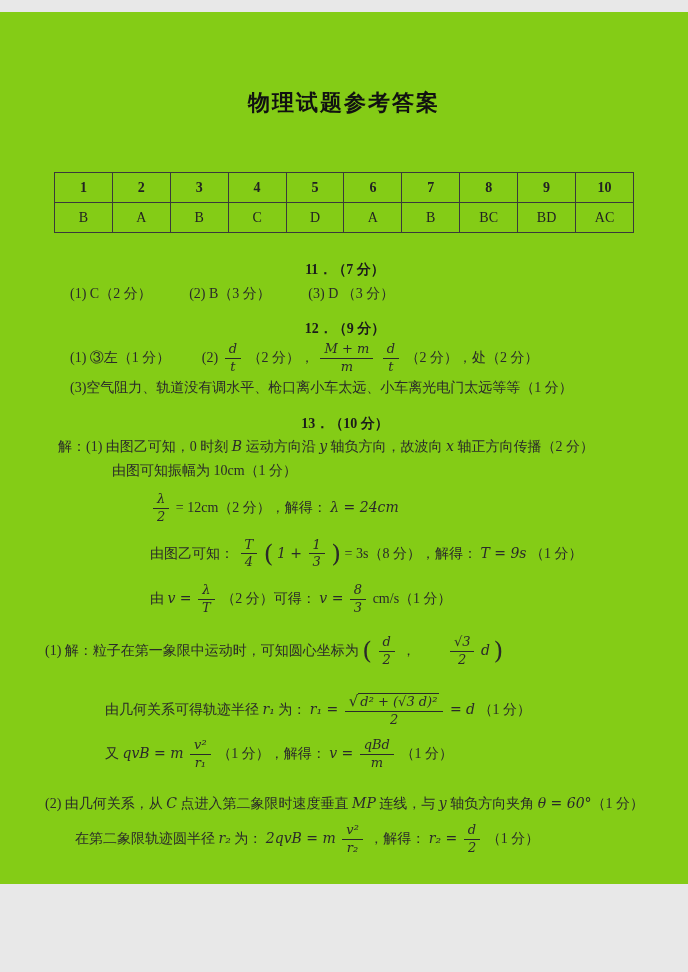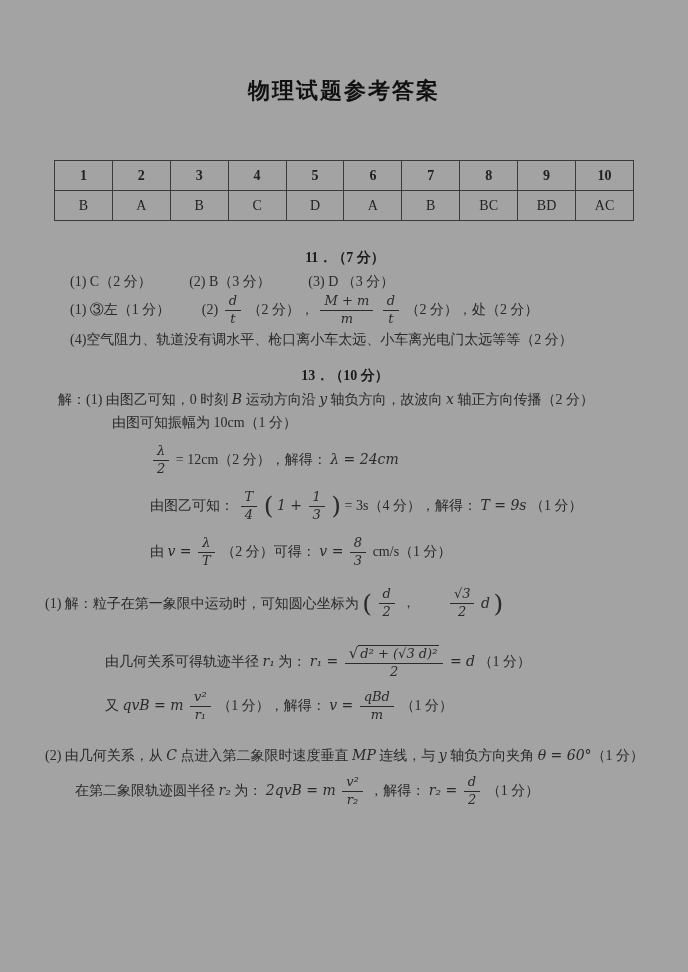--- a/index.html
+++ b/index.html
@@ -1,17 +1,17 @@
 <!DOCTYPE html>
 <html><head>
 <meta charset="utf-8">
 <style>
   html,body { margin:0; padding:0; background:#e8e8e8; }
   .page {
-    width:688px; height:972px; margin:0 auto; background:#a3a3a3;
+    width:688px; height:872px; margin:12px auto; background:#84cc16;
     font-family:"Liberation Serif","DejaVu Serif",serif;
     color:#2a2a2a; font-size:14px; overflow:hidden; position:relative;
     box-sizing:border-box; padding:0 26px;
   }
   .doc-title {
     text-align:center; font-size:22px; font-weight:bold; color:#111;
     margin:76px 0 0 0; letter-spacing:2px;
   }
   table.ans {
     border-collapse:collapse; margin:54px auto 0 auto; width:580px;
@@ -93,49 +93,50 @@
   </tbody>
     </table>
 
   <div class="ln i0 hdg mt26">11．（7 分）</div>
   <div class="ln i42">
     <span class="gap34">(1) C（2 分）</span>
     <span class="gap34">(2) B（3 分）</span>
     <span>(3) D （3 分）</span>
   </div>
 
+  <div class="ln i0 hdg mt14">12．（9 分）</div>
   <div class="ln i42">
     <span class="gap28">(1) ③左（1 分）</span>
     <span>(2)</span>
     <span class="fr"><span class="n">d</span><span class="d">t</span></span>
     <span>（2 分），</span>
     <span class="fr"><span class="n">M + m</span><span class="d">m</span></span>
     <span class="fr"><span class="n">d</span><span class="d">t</span></span>
     <span>（2 分），处（2 分）</span>
   </div>
-  <div class="ln i42">(4)空气阻力、轨道没有调水平、枪口离小车太远、小车离光电门太远等等（2 分）</div>
+  <div class="ln i42">(3)空气阻力、轨道没有调水平、枪口离小车太远、小车离光电门太远等等（1 分）</div>
 
   <div class="ln i0 hdg mt14">13．（10 分）</div>
   <div class="ln i30">
     <span>解：(1) 由图乙可知，0 时刻 </span><span class="m">B</span><span> 运动方向沿 </span><span class="m">y</span><span> 轴负方向，故波向 </span><span class="m">x</span><span> 轴正方向传播（2 分）</span>
   </div>
   <div class="ln i84">由图可知振幅为 10cm（1 分）</div>
   <div class="ln i122 mt10">
     <span class="fr"><span class="n">λ</span><span class="d">2</span></span>
     <span>= 12cm（2 分），解得：</span>
     <span class="m">λ = 24cm</span>
   </div>
   <div class="ln i122 mt10">
     <span>由图乙可知：</span>
     <span class="fr"><span class="n">T</span><span class="d">4</span></span>
     <span class="bigp">(</span>
     <span class="m">1 +</span>
     <span class="fr"><span class="n">1</span><span class="d">3</span></span>
     <span class="bigp">)</span>
-    <span>= 3s（4 分），解得：</span>
+    <span>= 3s（8 分），解得：</span>
     <span class="m">T = 9s</span>
     <span>（1 分）</span>
   </div>
   <div class="ln i122 mt10">
     <span>由</span>
     <span class="m">v =</span>
     <span class="fr"><span class="n">λ</span><span class="d">T</span></span>
     <span>（2 分）可得：</span>
     <span class="m">v =</span>
     <span class="fr"><span class="n">8</span><span class="d">3</span></span>

